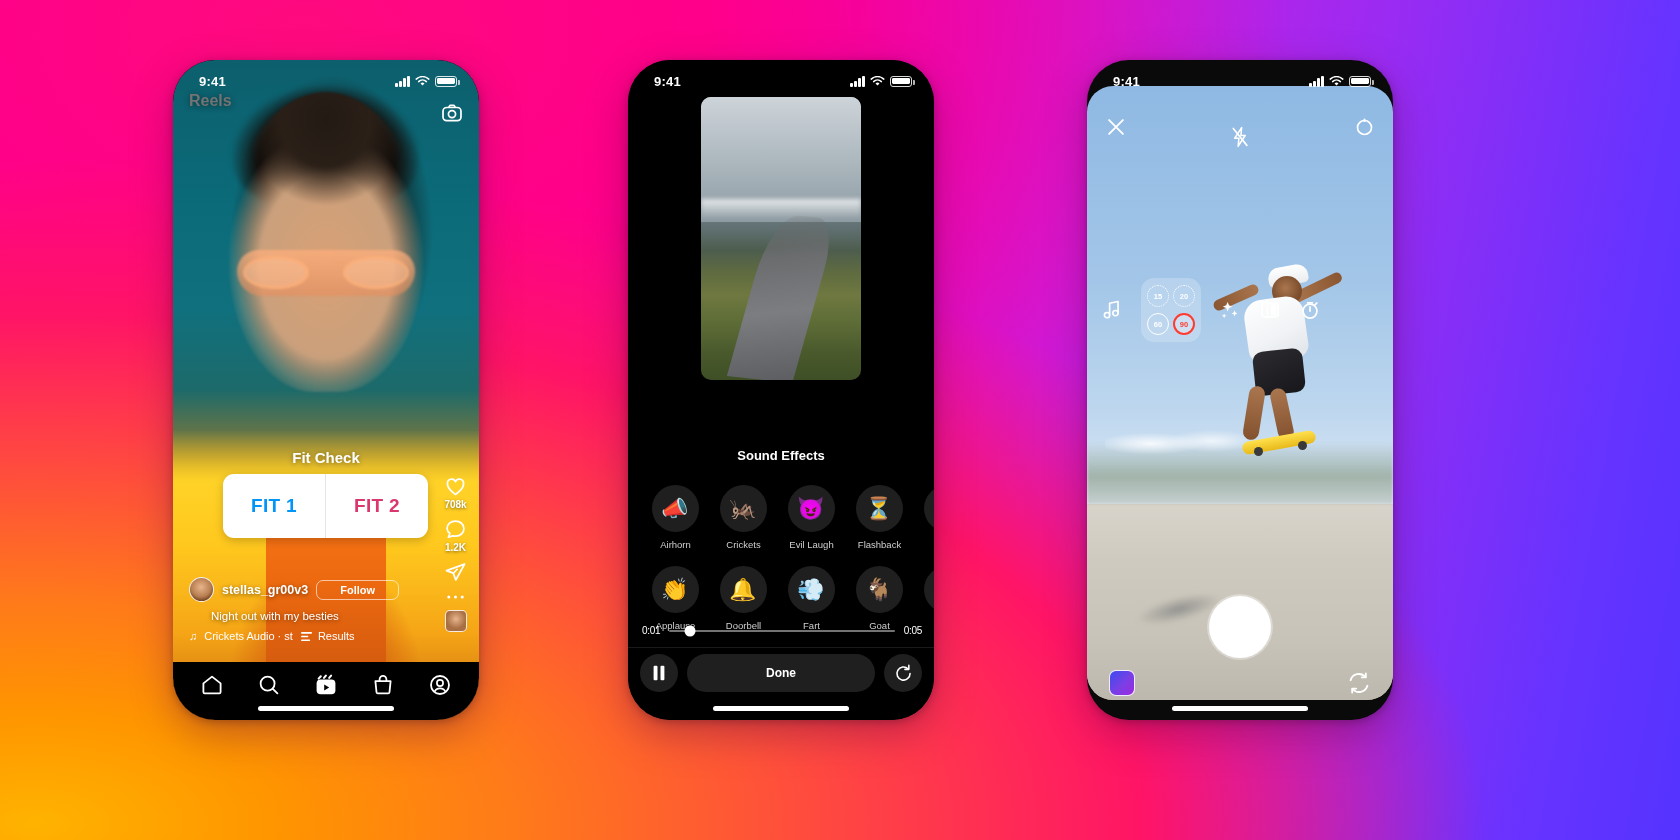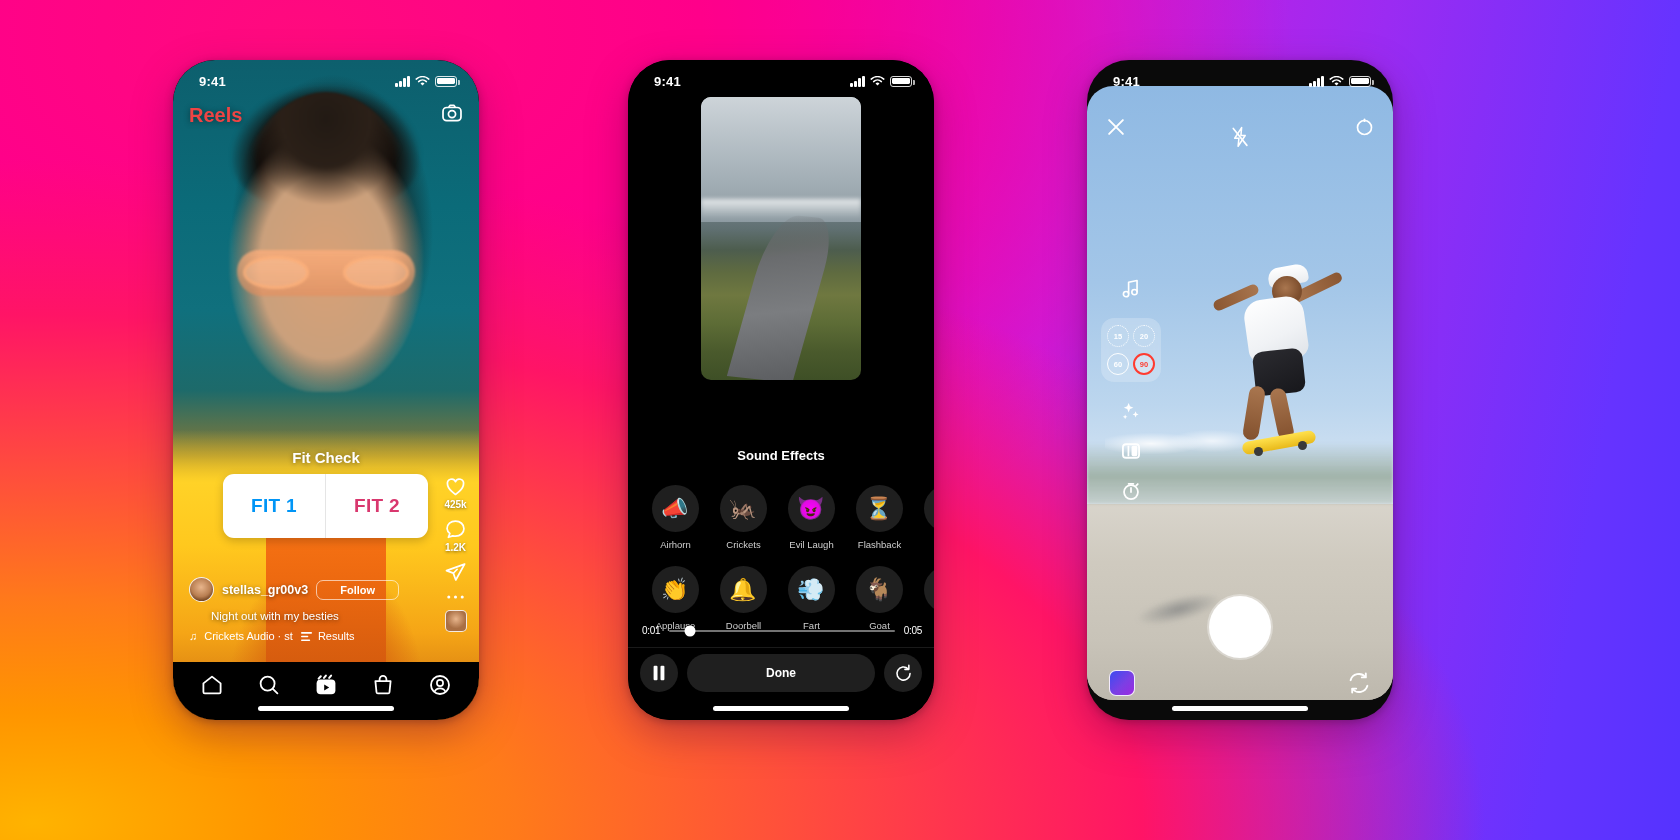--- a/index.html
+++ b/index.html
@@ -92,22 +92,22 @@
       radial-gradient(44% 70% at 50% 92%, #C2510D 0%, #D9660F 36%, rgba(220,110,20,0) 70%),
       linear-gradient(180deg, rgba(255,210,60,0) 0%, #FFD227 18%, #FFC81E 40%, #F5A516 70%, #C96A10 100%);
   }
   .sweater {
     position:absolute; left:50%; transform:translateX(-50%); bottom:0; width:120px; height:240px;
     background:linear-gradient(180deg, #FF7A18 0%, #EE6A10 40%, #C6530D 100%);
     border-radius:40px 40px 0 0;
   }
 
   .reels-title {
-    position:absolute; top:44px; left:16px; z-index:30;
-    color:#ef4444; font-size:20px; font-weight:bold; text-shadow:0 1px 6px rgba(0,0,0,.45);
+    position:absolute; top:32px; left:16px; z-index:30;
+    color:#737373; font-size:16px; font-weight:bold; text-shadow:0 1px 6px rgba(0,0,0,.45);
   }
   .cam-top { position:absolute; top:42px; right:16px; z-index:30; }
 
   .fit-check {
     position:absolute; top:389px; left:0; right:0; text-align:center; z-index:30;
     color:#fff; font-size:15px; font-weight:bold; text-shadow:0 1px 5px rgba(0,0,0,.4);
   }
   .poll {
     position:absolute; top:414px; left:50px; width:205px; height:64px; z-index:30;
     background:#fff; border-radius:11px; display:flex; overflow:hidden;
@@ -228,21 +228,21 @@
     background:linear-gradient(180deg,#a9764f,#83512e); transform:rotate(-12deg); }
   .sk-board { position:absolute; left:14px; top:190px; width:74px; height:13px; border-radius:7px;
     background:linear-gradient(180deg,#FFE14D,#E8B91A); transform:rotate(-10deg); }
   .sk-wheel { position:absolute; width:9px; height:9px; border-radius:50%; background:#3a3a3a; }
 
   .p3-topbar { position:absolute; top:52px; left:0; right:0; height:30px; z-index:30;
     display:flex; align-items:center; justify-content:space-between; padding:0 18px; }
   .p3-flash { position:absolute; top:66px; left:50%; transform:translateX(-50%); z-index:30; }
 
   .p3-tools { position:absolute; left:14px; top:218px; z-index:30;
-    display:flex; flex-direction:column; align-items:center; gap:18px; }
+    display:flex; flex-direction:row; align-items:center; gap:18px; }
   .dur-box { width:60px; padding:7px 6px; border-radius:13px; background:rgba(255,255,255,.22);
     display:grid; grid-template-columns:1fr 1fr; gap:6px 4px; backdrop-filter:blur(3px); }
   .dur { width:22px; height:22px; border-radius:50%; justify-self:center;
     display:flex; align-items:center; justify-content:center;
     font-size:7.5px; font-weight:bold; color:#fff;
     border:1.6px dotted rgba(255,255,255,.95); }
   .dur.solid { border-style:solid; }
   .dur.active { color:#FF3B30; border:2px solid #FF3B30; background:rgba(255,255,255,.25); }
 
   .shutter { position:absolute; left:50%; bottom:62px; transform:translateX(-50%); z-index:35;
@@ -326,21 +326,21 @@
           <span>Results</span>
         </span>
       </div>
     </div>
 
     <div class="actions">
       <div class="act">
         <svg width="23" height="23" viewBox="0 0 24 24">
           <path d="M12 20.3S3.6 15 3.6 9.1A4.4 4.4 0 0112 6.9a4.4 4.4 0 018.4 2.2c0 5.9-8.4 11.2-8.4 11.2z" fill="none" stroke="#fff" stroke-width="1.8" stroke-linejoin="round"></path>
         </svg>
-        <span>425k</span>
+        <span>708k</span>
       </div>
       <div class="act">
         <svg width="23" height="23" viewBox="0 0 24 24">
           <path d="M12 3.2c5 0 8.8 3.4 8.8 7.9 0 4.4-3.8 7.9-8.8 7.9-1 0-2-.2-2.9-.4l-4.5 1.5 1.5-3.9A7.6 7.6 0 013.2 11c0-4.5 3.8-7.8 8.8-7.8z" fill="none" stroke="#fff" stroke-width="1.8" stroke-linejoin="round"></path>
         </svg>
         <span>1.2K</span>
       </div>
       <div class="act">
         <svg width="23" height="23" viewBox="0 0 24 24">
           <path d="M21.5 3.2L2.6 10.1l7.1 2.6 2.6 7.1 9.2-16.6z" fill="none" stroke="#fff" stroke-width="1.8" stroke-linejoin="round"></path>

